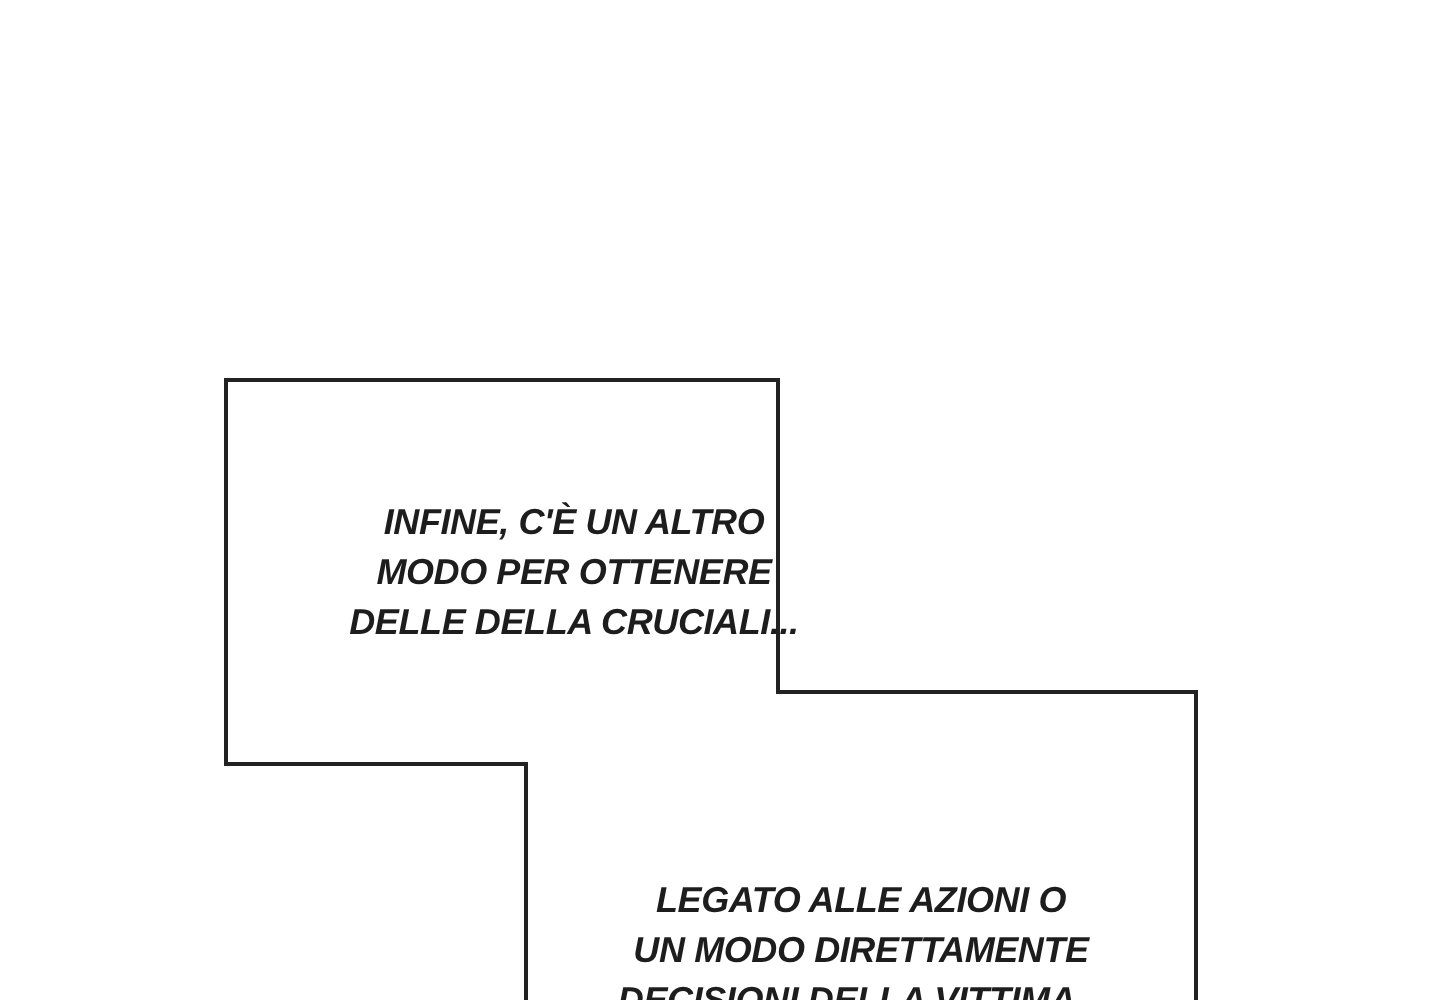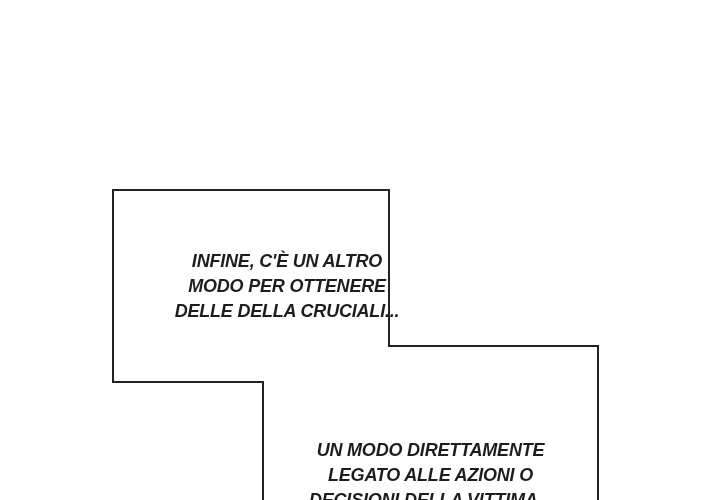--- a/index.html
+++ b/index.html
@@ -60,18 +60,18 @@
     <polygon points="113,190 389,190 389,346 598,346 598,512 263,512 263,382 113,382" fill="#ffffff" stroke="#222222" stroke-width="2"></polygon>
   </svg>
 
   <div class="bubble-text bubble-text-1">
     <div>INFINE, C'È UN ALTRO</div>
     <div>MODO PER OTTENERE</div>
     <div>DELLE DELLA CRUCIALI...</div>
   </div>
 
   <div class="bubble-text bubble-text-2">
+    <div>LEGATO ALLE AZIONI O</div>
     <div>UN MODO DIRETTAMENTE</div>
-    <div>LEGATO ALLE AZIONI O</div>
     <div>DECISIONI DELLA VITTIMA...</div>
   </div>
 
 </div>
 
 </body></html>

